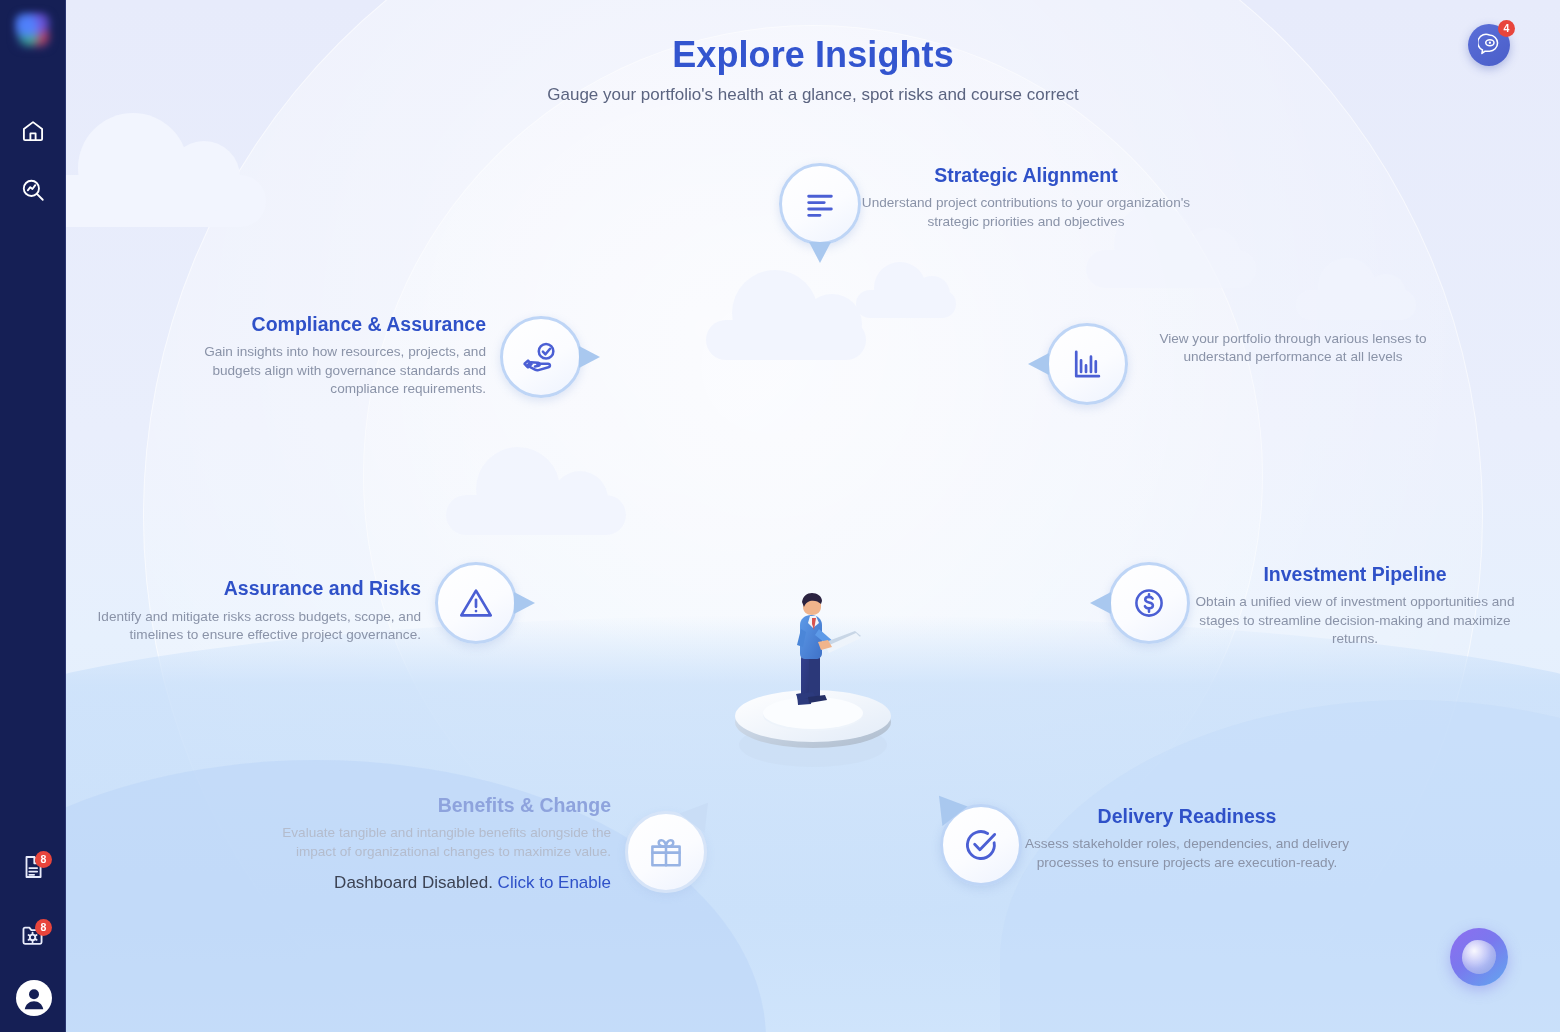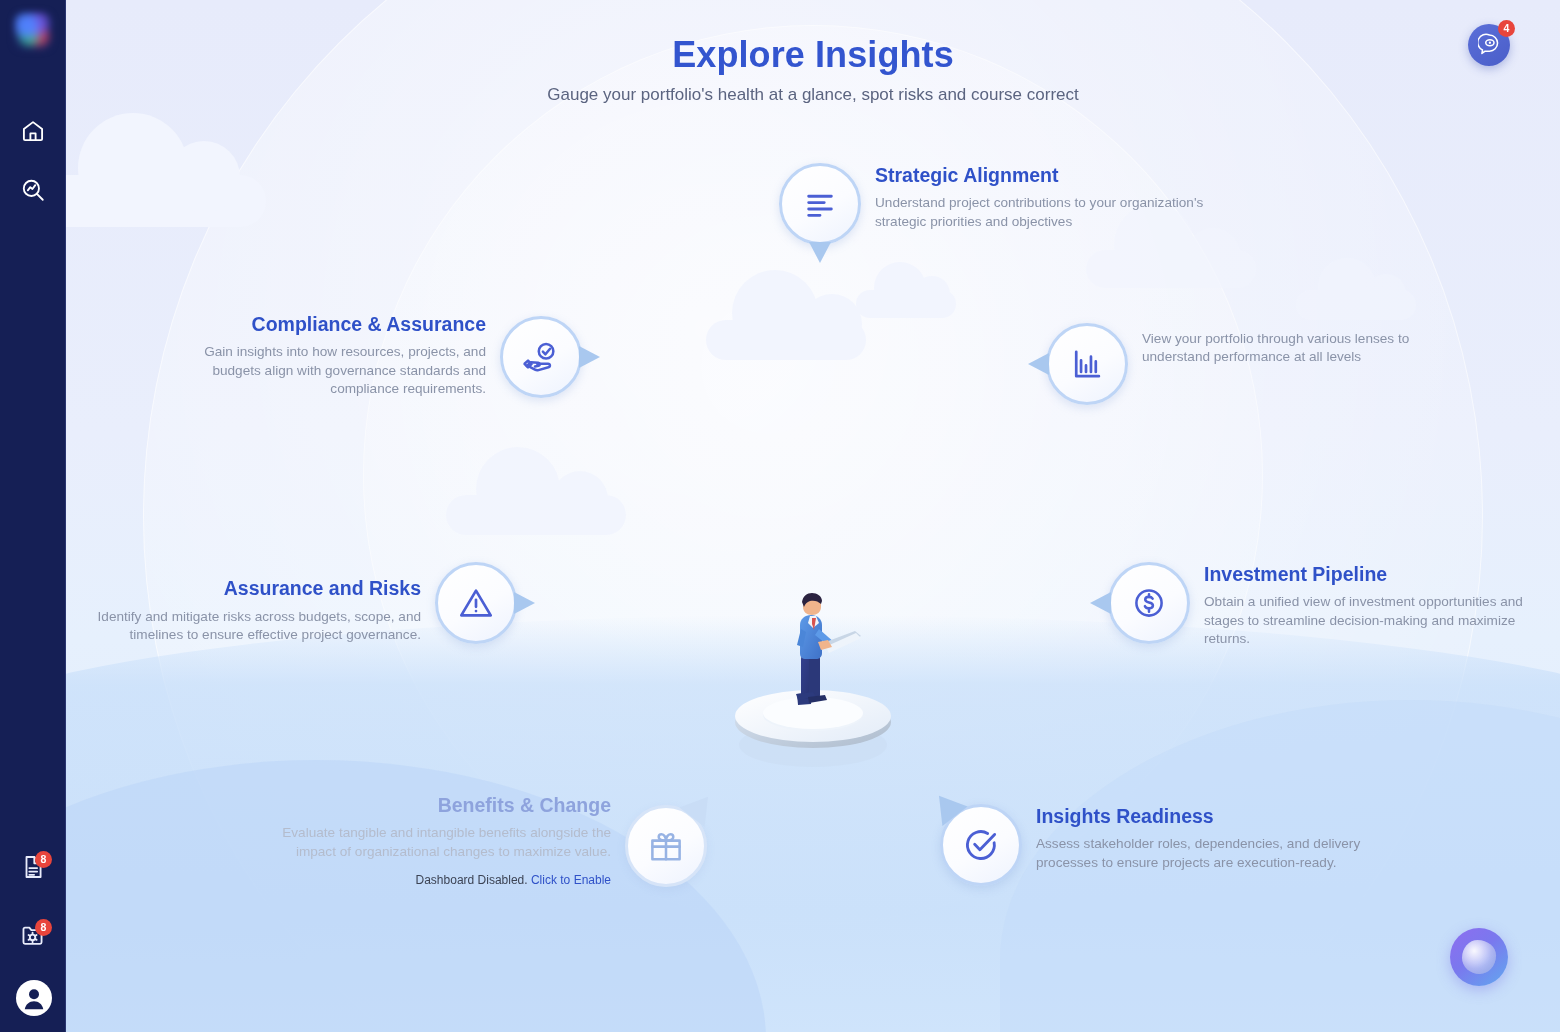--- a/index.html
+++ b/index.html
@@ -175,29 +175,29 @@
              border-top: 11px solid transparent; border-bottom: 11px solid transparent;
              border-right: 21px solid #a9c8ef; }
   .p-ul    { left: -12px; top: -14px;
              border-left: 16px solid transparent; border-right: 16px solid transparent;
              border-bottom: 26px solid #a9c8ef; transform: rotate(-38deg); }
   .p-ur    { right: -12px; top: -14px;
              border-left: 16px solid transparent; border-right: 16px solid transparent;
              border-bottom: 26px solid #a9c8ef; transform: rotate(38deg); }
 
   .node-text { width: 330px; }
-  .node.right .node-text { margin-left: 14px; text-align: left; }
+  .node.right .node-text { text-align: center; }
   .node.left  .node-text { margin-right: 14px; text-align: right; }
   .node-title {
     font-size: 19.5px; font-weight: bold; color: #2f51c8; line-height: 1.25;
   }
   .node-desc {
     margin-top: 7px; font-size: 13.6px; line-height: 1.34; color: #8a93a8;
   }
-  .disabled-line { margin-top: 12px; font-size: 12px; color: #3c4354; }
+  .disabled-line { margin-top: 12px; font-size: 17px; color: #3c4354; }
   .disabled-line .link { color: #2f51c8; cursor: pointer; }
   .node.is-disabled .bubble { border-color: #d6e4f8; box-shadow: 0 3px 9px rgba(140,170,220,.16); }
   .node.is-disabled .node-title { color: #8ea3dd; }
   .node.is-disabled .node-desc  { color: #b4bccd; }
   .node.is-disabled .pointer    { border-bottom-color: #c9ddf6; border-top-color: #c9ddf6;
                                   border-left-color: #c9ddf6; border-right-color: #c9ddf6; }
   .node.is-disabled .p-ur { border-left-color: transparent; border-right-color: transparent; }
 
   
   #node-strategic   { left: 713px; top: 163px; }
@@ -435,21 +435,21 @@
       <div class="bubble">
         <span>
           <svg width="38" height="38" viewBox="0 0 24 24" fill="none" stroke="#4b5fd4" stroke-width="1.8" stroke-linecap="round" stroke-linejoin="round">
             <path d="M20.3 10.6a8.5 8.5 0 1 1-4.1-5.9"></path>
             <path d="M8 11.6l3.3 3.4L20.6 5.3"></path>
           </svg>
         </span>
         <span class="pointer p-ul"></span>
       </div>
       <div class="node-text">
-        <div class="node-title">Insights Readiness</div>
+        <div class="node-title">Delivery Readiness</div>
         <div class="node-desc">Assess stakeholder roles, dependencies, and delivery processes to ensure projects are execution-ready.</div>
       </div>
     </div>
 
     <header id="header">
       <div id="page-title">Explore Insights</div>
       <div id="page-subtitle">Gauge your portfolio's health at a glance, spot risks and course correct</div>
     </header>
 
     <div id="notif-btn">

